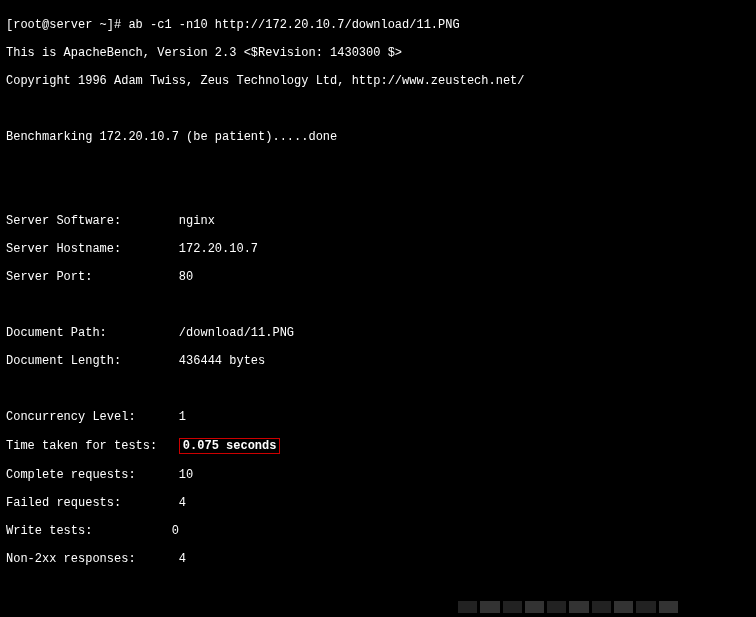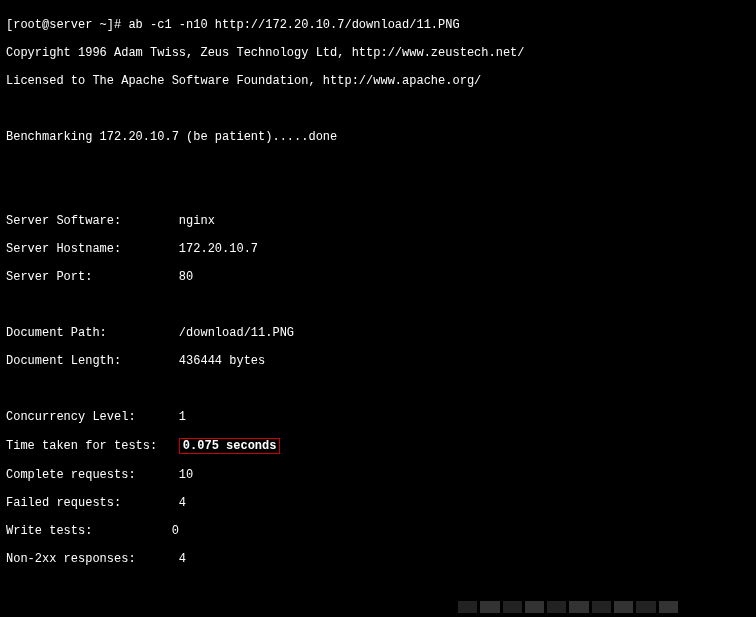--- a/index.html
+++ b/index.html
@@ -8,22 +8,22 @@
   .highlight{border:1px solid #c00;display:inline-block;padding:0 3px;font-weight:bold;}
   .bottom-blur{position:absolute;right:6px;bottom:4px;width:220px;height:12px;display:flex;gap:3px;}
   .bottom-blur span{flex:1;background:#222;}
   .bottom-blur span:nth-child(2n){background:#333;}
 </style>
 </head>
 <body>
 
 <div class="terminal">
 <div class="line"><span>[root@server ~]# </span><span>ab -c1 -n10 http://172.20.10.7/download/11.PNG</span></div>
+<div class="line">This is ApacheBench, Version 2.3 &lt;$Revision: 1430300 $&gt;</div>
 <div class="line">Copyright 1996 Adam Twiss, Zeus Technology Ltd, http://www.zeustech.net/</div>
-<div class="line">Licensed to The Apache Software Foundation, http://www.apache.org/</div>
 <div class="line"> </div>
 <div class="line">Benchmarking 172.20.10.7 (be patient).....done</div>
 <div class="line"> </div>
 <div class="line"> </div>
 <div class="line"><span>Server Software:</span>        <span>nginx</span></div>
 <div class="line"><span>Server Hostname:</span>        <span>172.20.10.7</span></div>
 <div class="line"><span>Server Port:</span>            <span>80</span></div>
 <div class="line"> </div>
 <div class="line"><span>Document Path:</span>          <span>/download/11.PNG</span></div>
 <div class="line"><span>Document Length:</span>        <span>436444 bytes</span></div>

